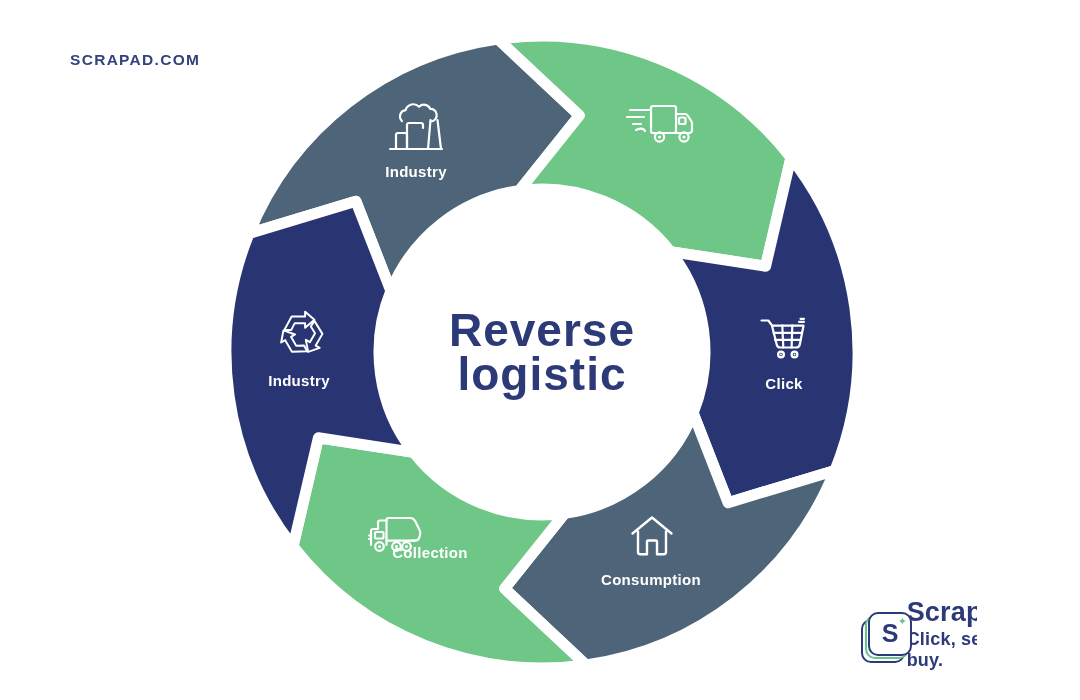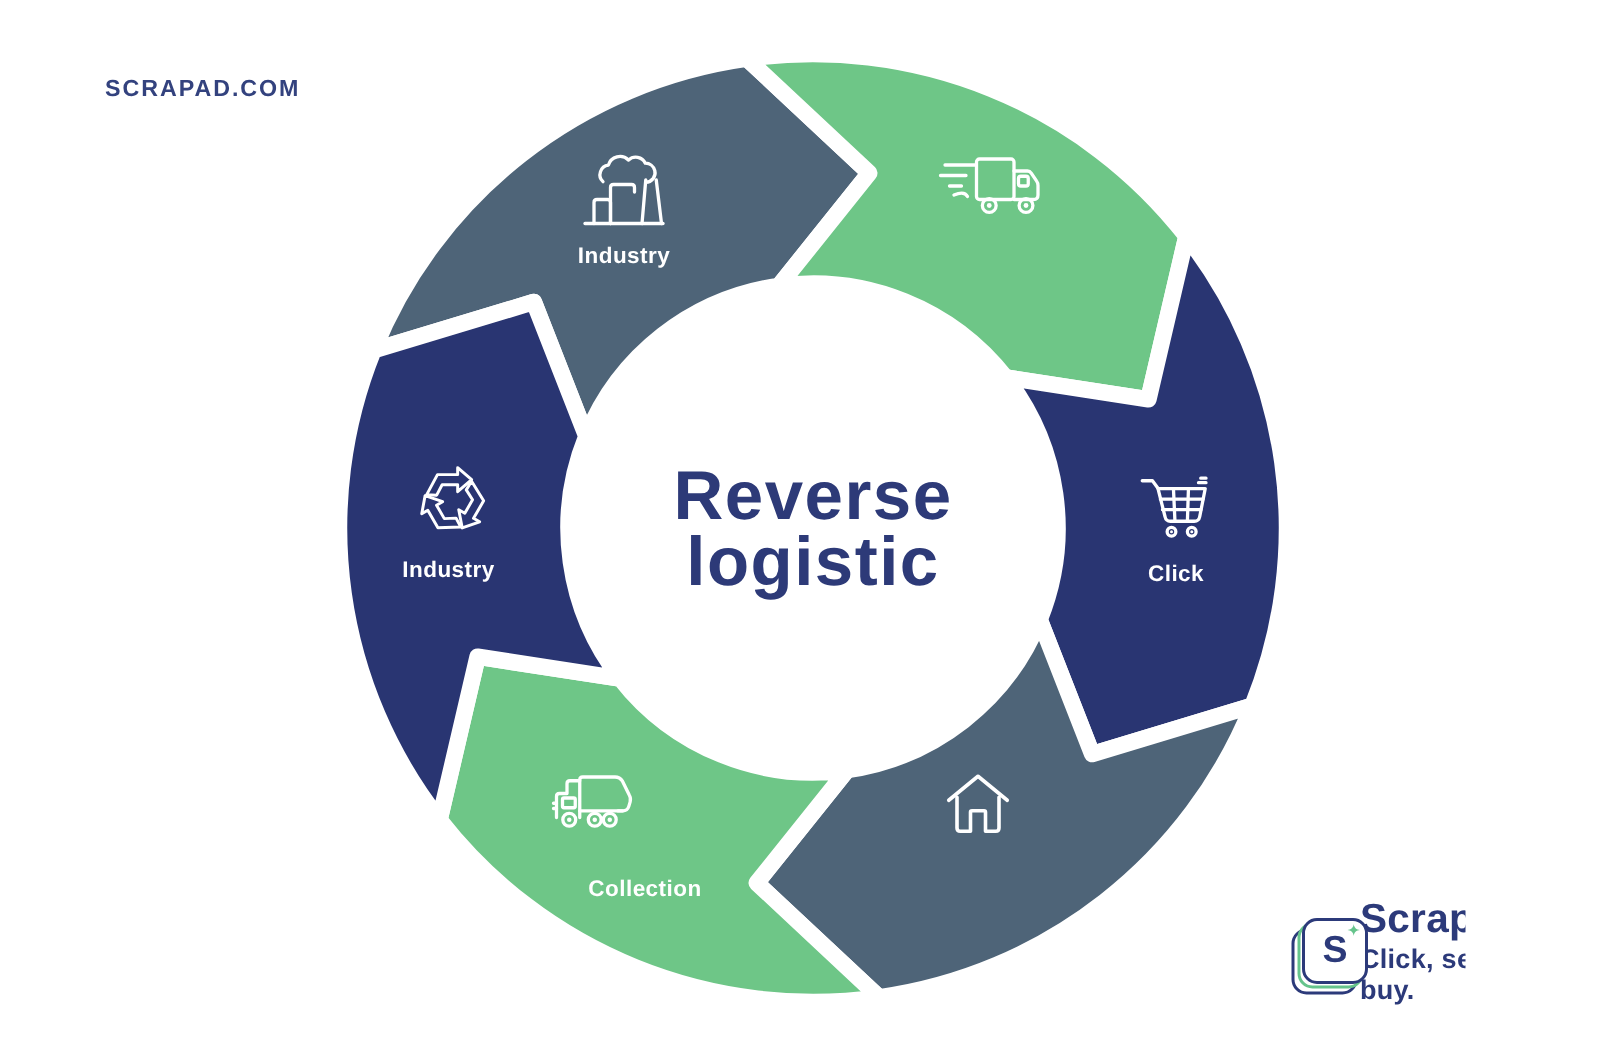--- a/index.html
+++ b/index.html
@@ -20,21 +20,21 @@
   .ic-truck{left:625px;top:97px;}
   .ic-cart{left:756px;top:308px;}
   .ic-house{left:626px;top:510px;}
   .ic-garbage{left:366px;top:505px;}
   .ic-recycle{left:273px;top:304px;}
   
   .lb-industry{left:416px;top:171px;}
   .lb-distribution{left:676px;top:171px;}
   .lb-sale{left:784px;top:383px;}
   .lb-consumption{left:651px;top:579px;}
-  .lb-collection{left:430px;top:593px;}
+  .lb-collection{left:430px;top:552px;}
   .lb-recycling{left:299px;top:380px;}
   
   .logo{position:absolute;left:858px;top:598px;display:flex;align-items:center;}
   .logo-mark{position:relative;width:58px;height:60px;}
   .logo-layer{position:absolute;width:40px;height:40px;border-radius:10px;background:#fff;}
   .layer-back{left:3px;top:14px;border:2px solid #2c3a7a;}
   .layer-mid{left:6.5px;top:10.5px;border:2px solid #66c48c;}
   .layer-front{left:10px;top:7px;border:2.6px solid #2c3a7a;display:flex;
                align-items:center;justify-content:center;}
   .logo-letter{color:#2c3a7a;font-size:25px;font-weight:700;line-height:1;}
@@ -126,20 +126,21 @@
       <g fill="none" stroke="#fff" stroke-width="1.9" stroke-linejoin="round">
         <path d="M11 25 L18 12 L31 12 L31 7.5 L40 15.2 L31 23 L31 18.5 L21 18.5 L17.5 25.2 Z"></path>
         <path transform="rotate(120 28 29)" d="M11 25 L18 12 L31 12 L31 7.5 L40 15.2 L31 23 L31 18.5 L21 18.5 L17.5 25.2 Z"></path>
         <path transform="rotate(240 28 29)" d="M11 25 L18 12 L31 12 L31 7.5 L40 15.2 L31 23 L31 18.5 L21 18.5 L17.5 25.2 Z"></path>
       </g>
     </svg>
   </div>
 
   <div class="seg-label lb-industry">Industry</div>
   <div class="seg-label lb-sale">Click</div>
+  <div class="seg-label lb-consumption">Consumption</div>
   <div class="seg-label lb-collection">Collection</div>
   <div class="seg-label lb-recycling">Industry</div>
 
   <div class="center-title">
     <div>Reverse</div>
     <div>logistic</div>
   </div>
 
   <div class="logo">
     <div class="logo-mark">

